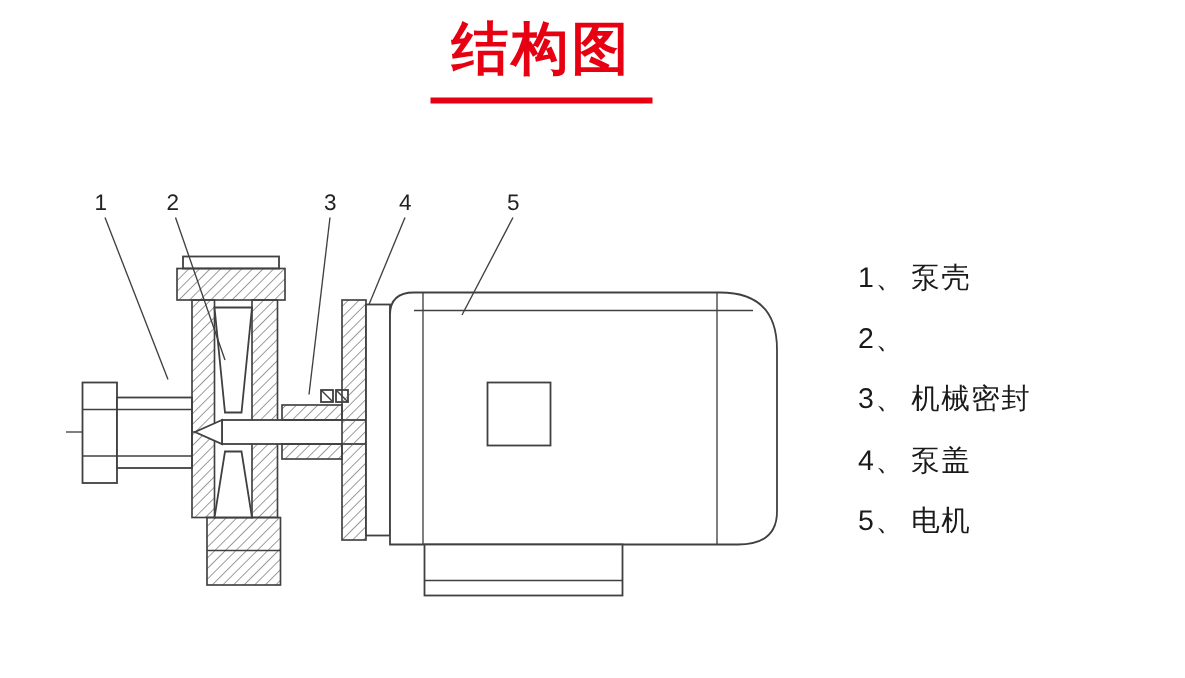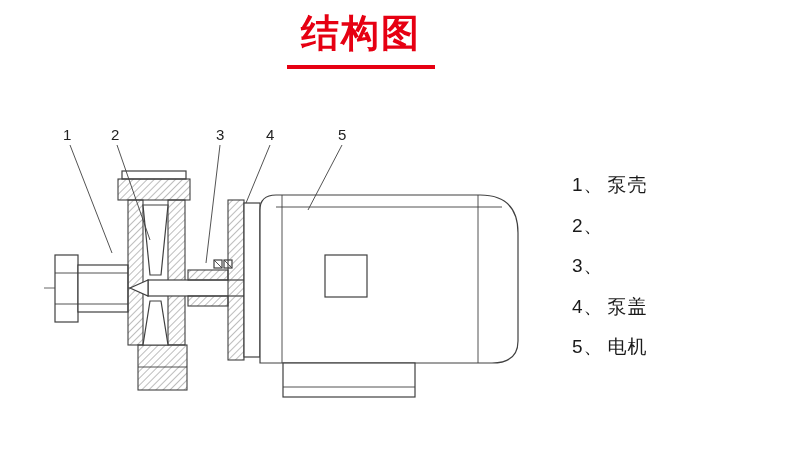--- a/index.html
+++ b/index.html
@@ -155,20 +155,21 @@
   <ul class="legend">
     <li>
       <span class="num">1、</span>
       <span>泵壳</span>
     </li>
     <li>
       <span class="num">2、</span>
     </li>
     <li>
       <span class="num">3、</span>
+      <span>机械密封</span>
     </li>
     <li>
       <span class="num">4、</span>
       <span>泵盖</span>
     </li>
     <li>
       <span class="num">5、</span>
       <span>电机</span>
     </li>
   </ul>

